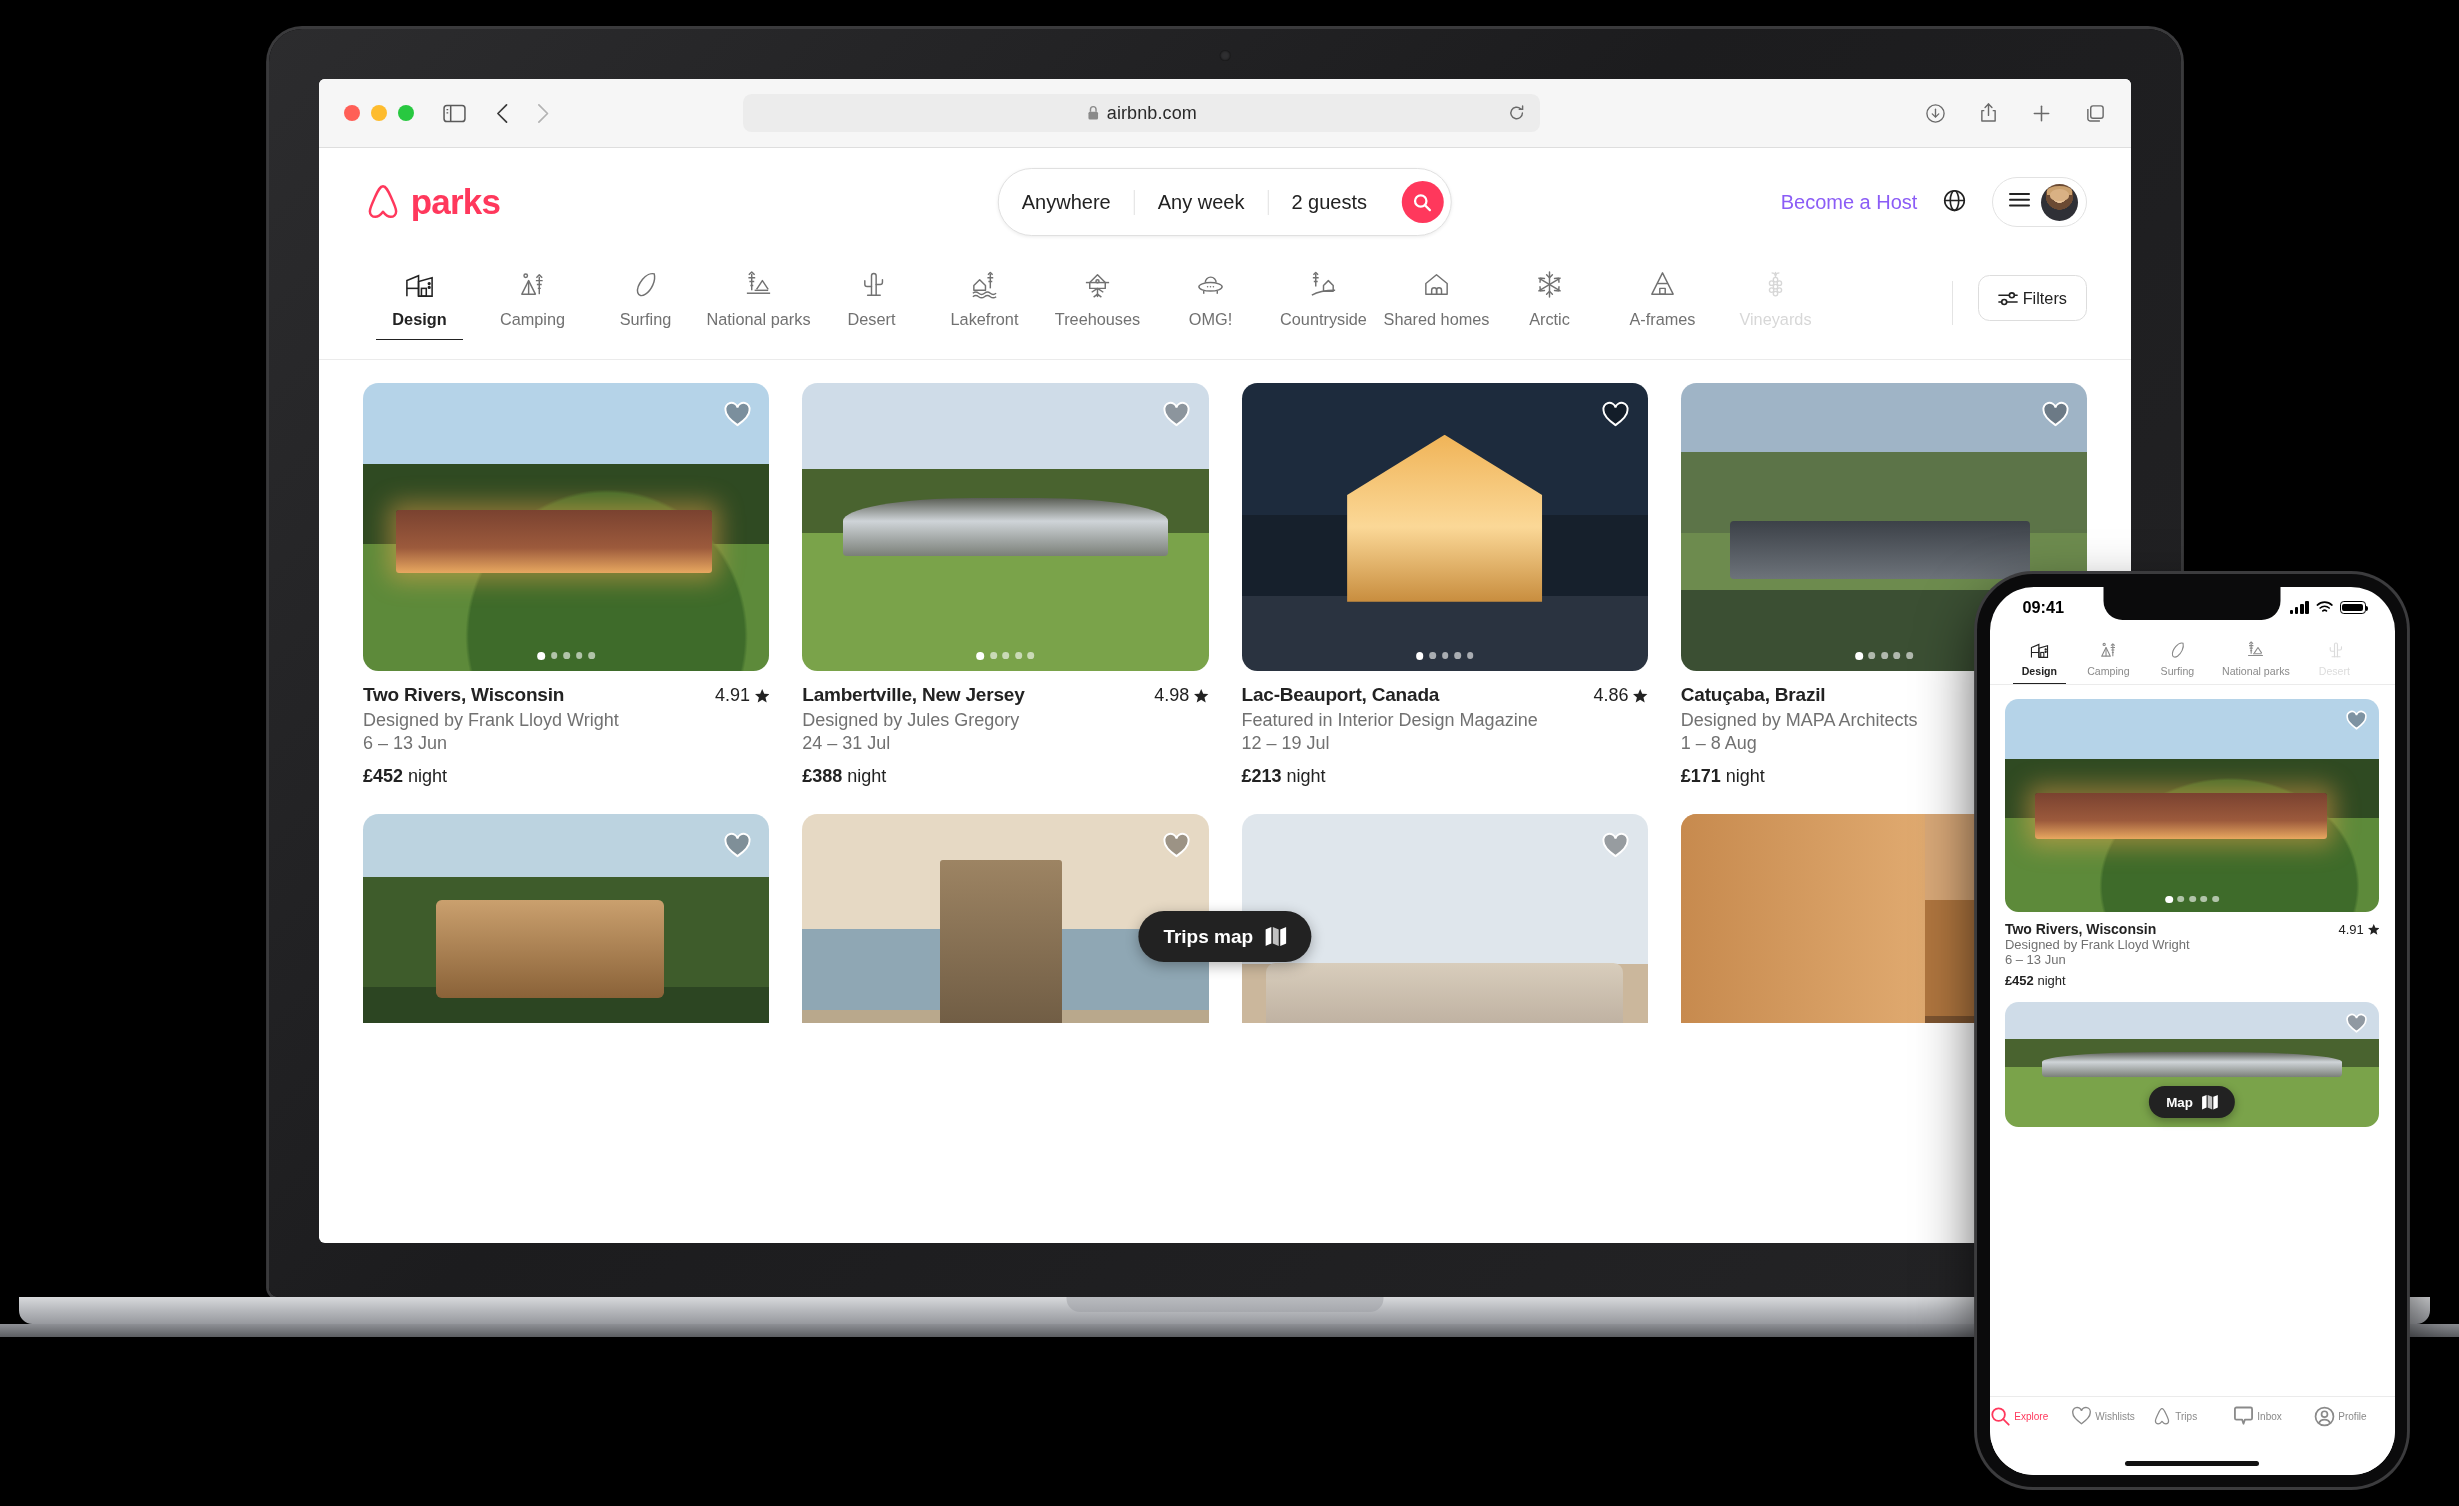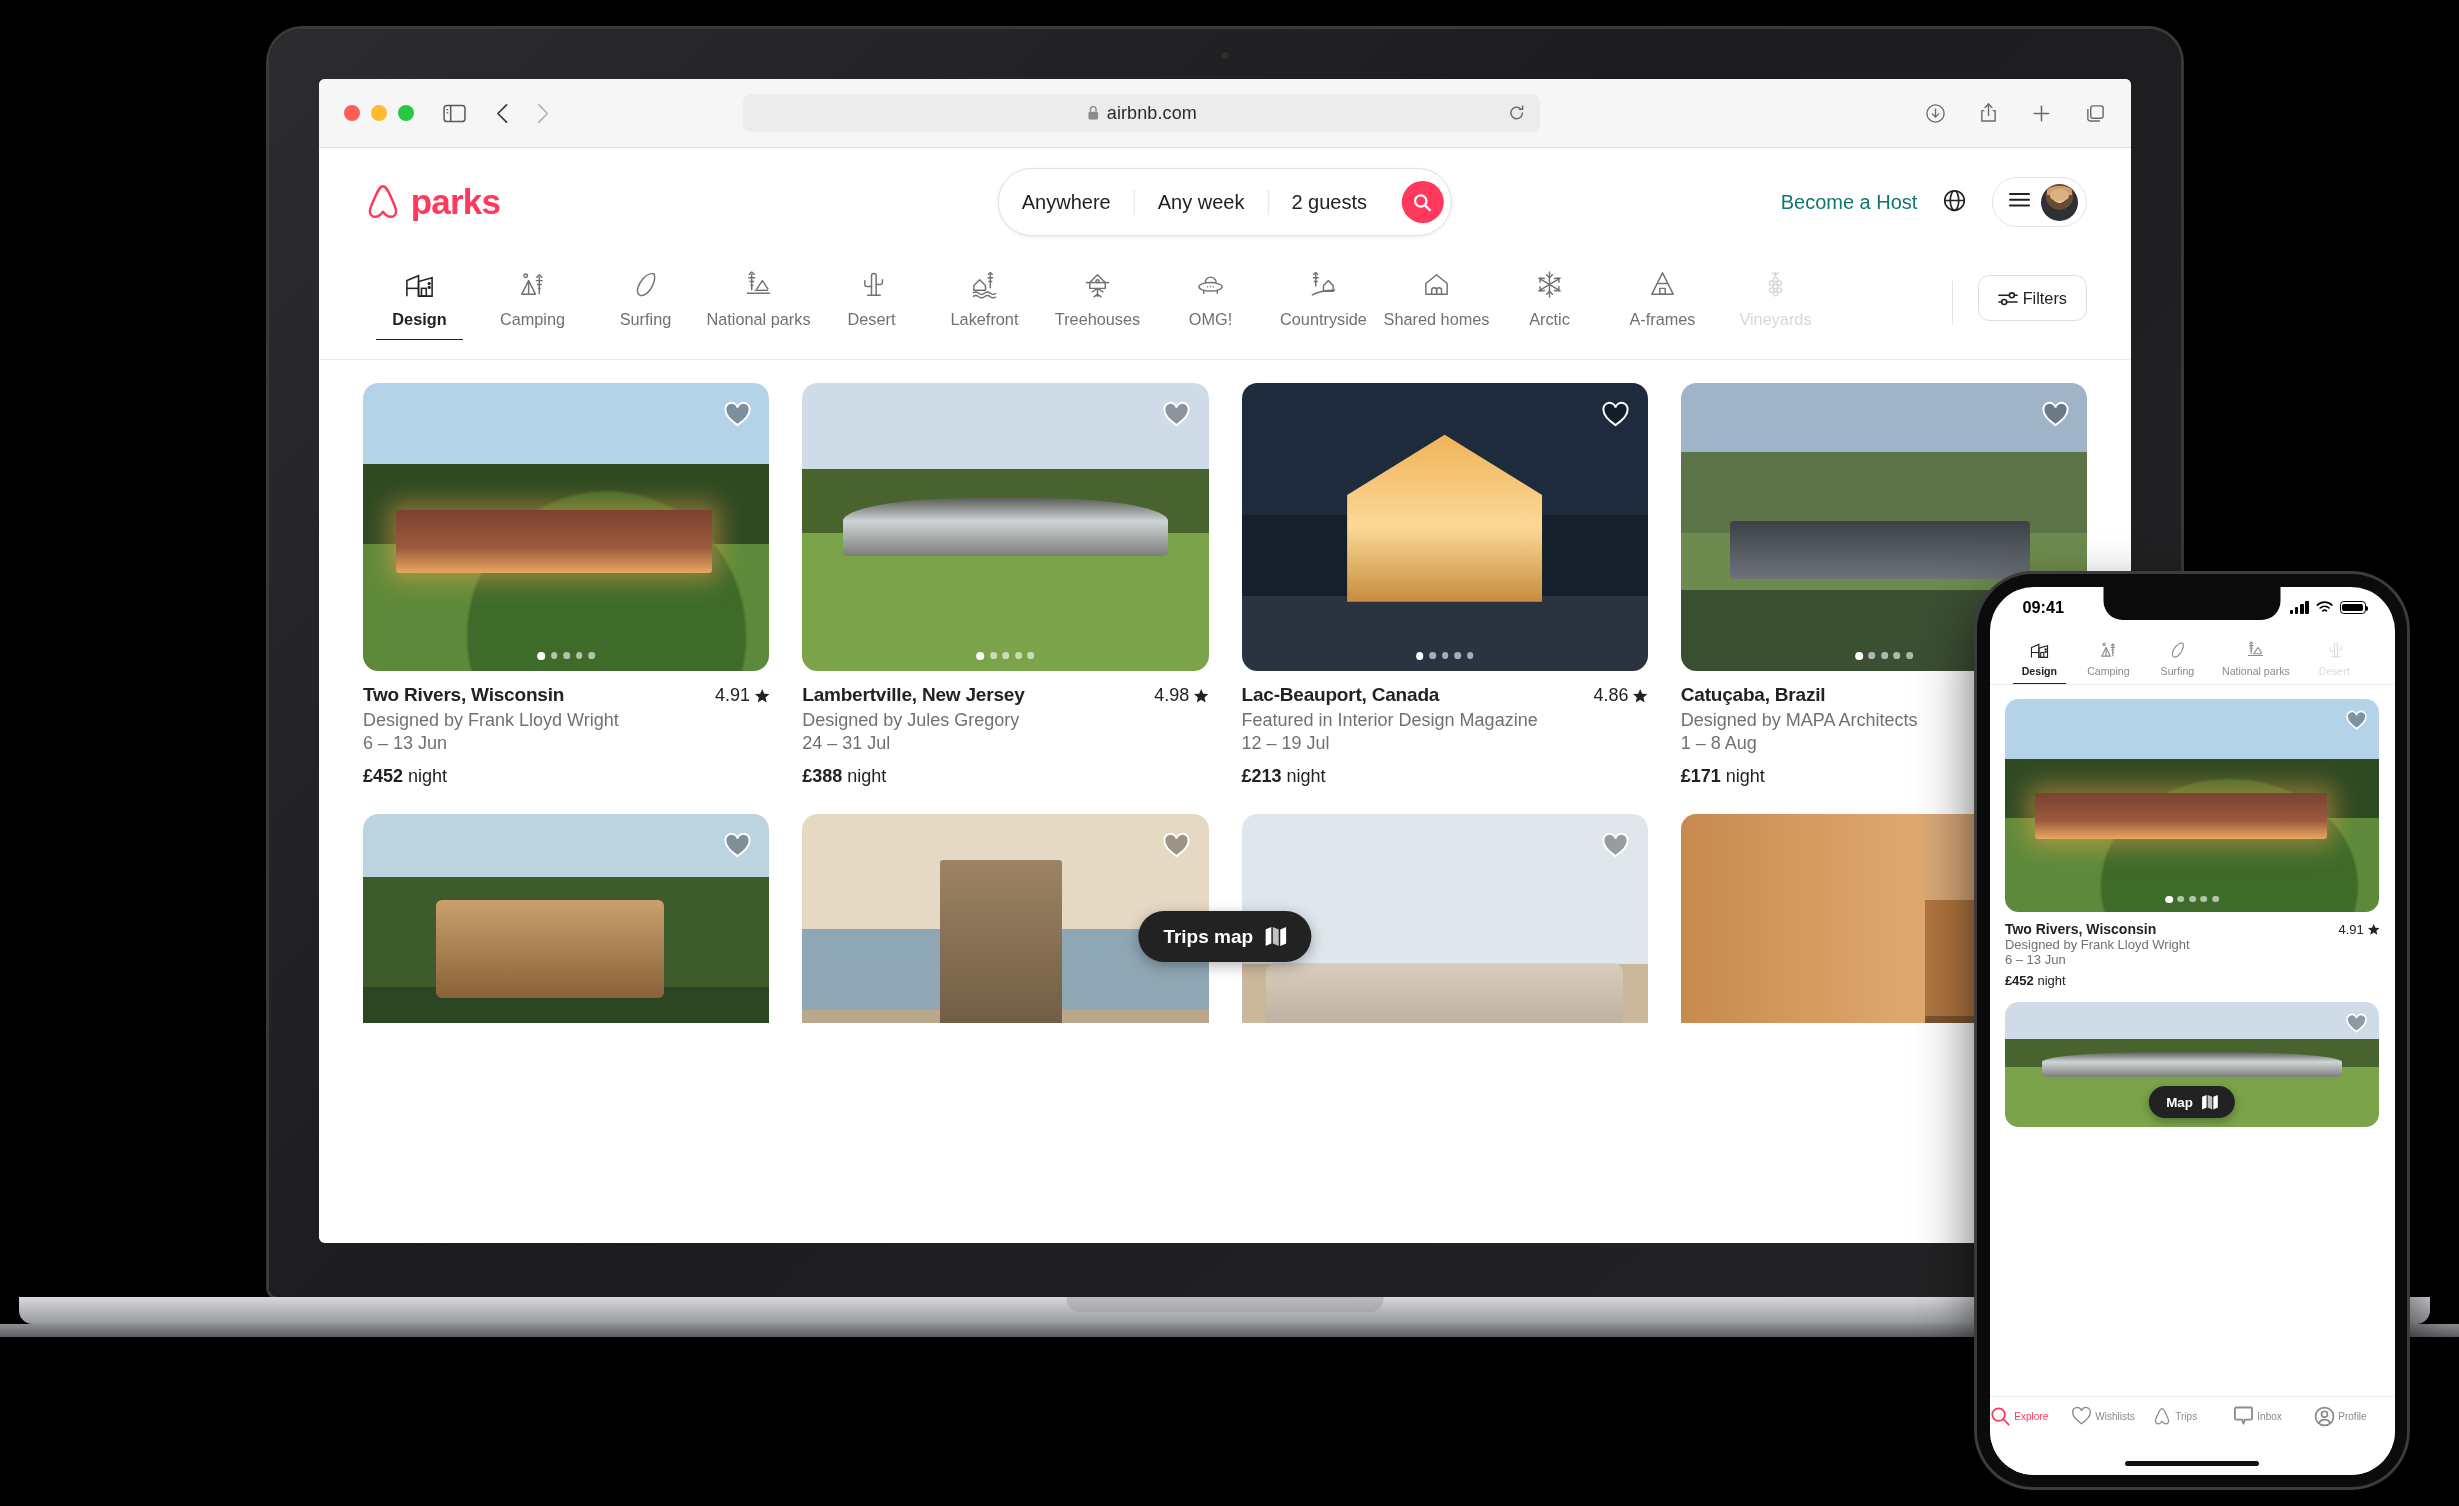--- a/index.html
+++ b/index.html
@@ -80,21 +80,21 @@
     display: flex; align-items: center; padding: 0 7.7px 0 0;
     box-shadow: 0 1px 3.8px rgba(0,0,0,.08);
   }
   .sp-seg { padding: 0 23px; font-size: 20px; color: #222; white-space: nowrap; }
   .sp-div { width: 1px; height: 25px; background: #e0e0e0; }
   .sp-btn {
     width: 42px; height: 42px; border-radius: 50%; background: #ff385c;
     display: flex; align-items: center; justify-content: center; margin-left: 11.5px;
   }
   .hdr-right { margin-left: auto; display: flex; align-items: center; gap: 25px; }
-  .become-host { font-size: 20px; color: #0f766e; white-space: nowrap; }
+  .become-host { font-size: 20px; color: #8b5cf6; white-space: nowrap; }
   .acct-pill {
     display: flex; align-items: center; gap: 11.5px; border: 1px solid #e2e2e2;
     border-radius: 29px; padding: 5.8px 7.7px 5.8px 15.4px;
   }
   .avatar {
     width: 37px; height: 37px; border-radius: 50%;
     background: radial-gradient(circle at 50% 32%, #e8c49a 0 22%, #6b4a33 23% 44%, #2f3036 45% 100%);
     position: relative; overflow: hidden;
   }
   .avatar::after {

